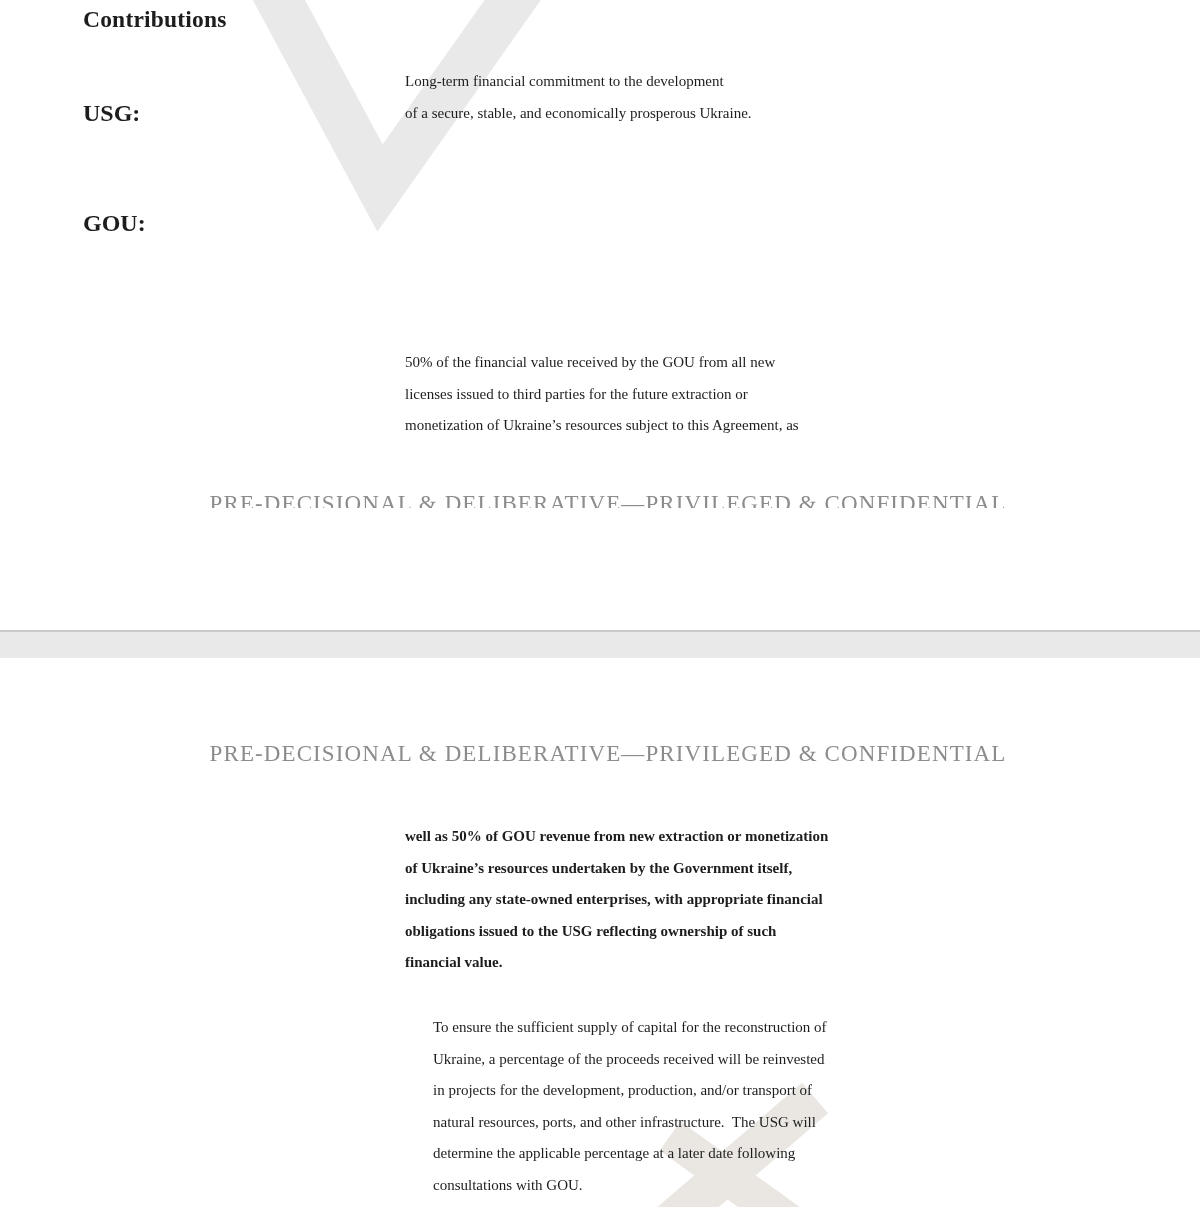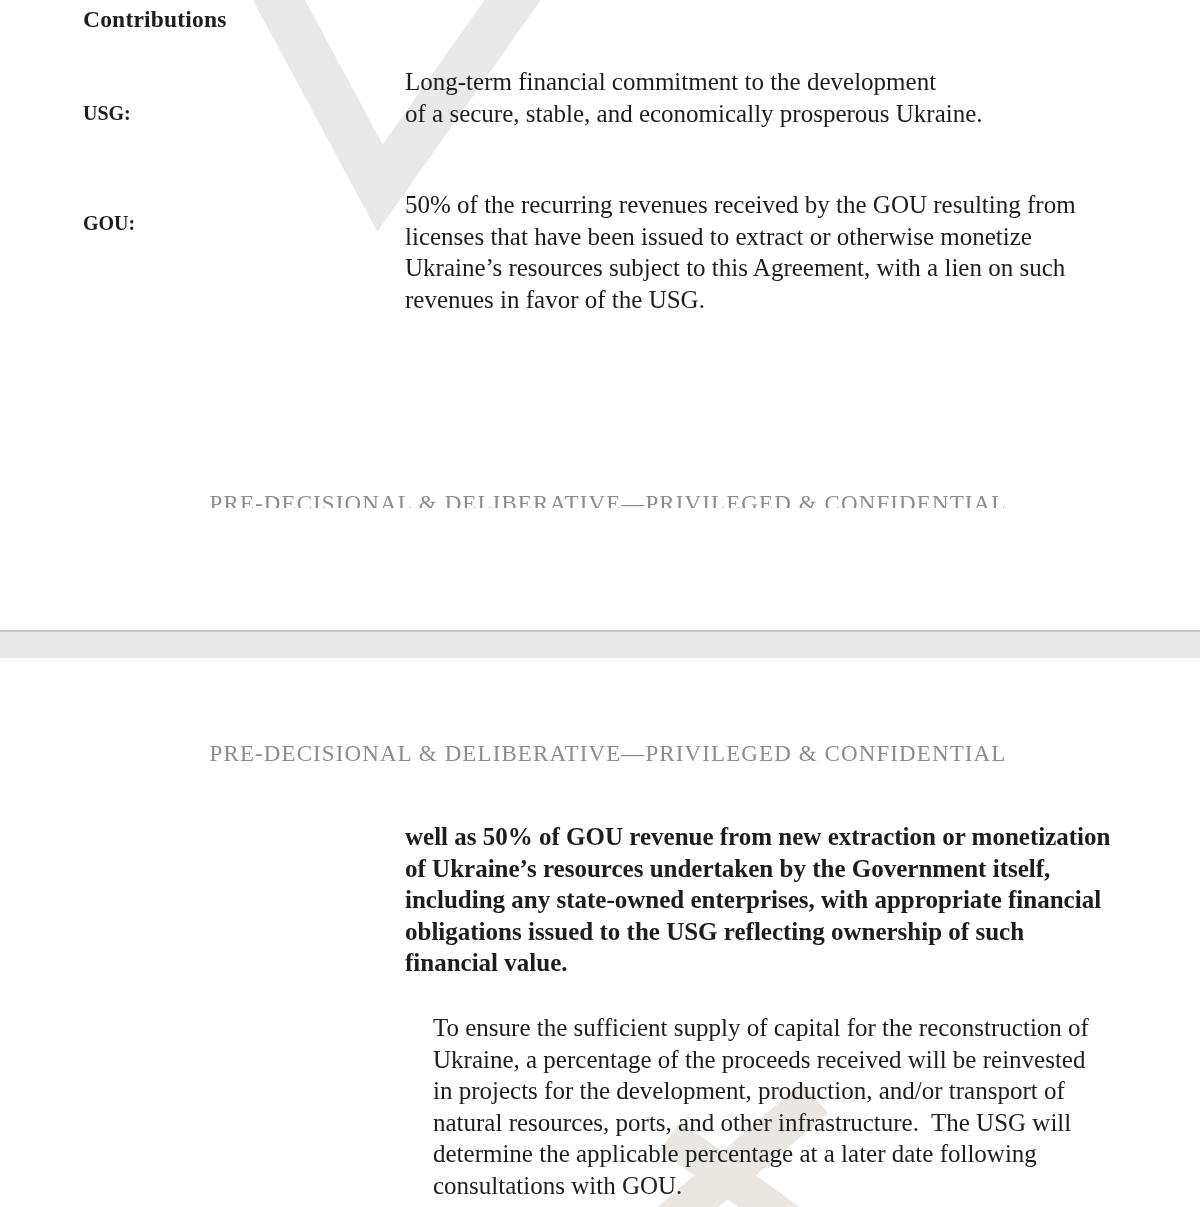--- a/index.html
+++ b/index.html
@@ -35,24 +35,24 @@
   }
   .wm {
     position: absolute; inset: 0; z-index: 0; pointer-events: none;
   }
   .abs { position: absolute; z-index: 1; }
   .doc-heading {
     font-weight: bold; font-size: 23.5px; line-height: 31px;
     letter-spacing: 0.2px;
   }
   .row-label {
-    font-weight: bold; font-size: 20px; line-height: 31px;
+    font-weight: bold; font-size: 24px; line-height: 31px;
   }
   .para {
-    font-size: 25px; line-height: 31.5px;
+    font-size: 15px; line-height: 31.5px;
     white-space: pre; 
   }
   .classification {
     width: 1200px; left: 0; text-align: center;
     font-size: 23px; letter-spacing: 1.1px;
     color: var(--classification-gray);
     transform: translateX(8px);
     white-space: nowrap;
   }
 </style>
@@ -67,25 +67,24 @@
 
   <div class="abs doc-heading" style="left:83px; top:4px;">Contributions</div>
 
   <div class="abs para" style="left:405px; top:66px;">Long-term financial commitment to the development
 of a secure, stable, and economically prosperous Ukraine.</div>
 
   <div class="abs row-label" style="left:83px; top:98px;">USG:</div>
 
   <div class="abs row-label" style="left:83px; top:208px;">GOU:</div>
 
-  <div class="abs para" style="left:405px; top:189px;">50% of the recurring revenues received by the GOU resulting from
-licenses that have been issued to extract or otherwise monetize
-Ukraine’s resources subject to this Agreement, with a lien on such
-revenues in favor of the USG.</div>
 
+  <div class="abs para" style="left:405px; top:347px;">50% of the financial value received by the GOU from all new
+licenses issued to third parties for the future extraction or
+monetization of Ukraine’s resources subject to this Agreement, as</div>
 
   <div class="abs classification" style="top:491px;">PRE-DECISIONAL &amp; DELIBERATIVE—PRIVILEGED &amp; CONFIDENTIAL</div>
 </section>
 
 <div class="page-divider"></div>
 
 <section class="page" id="page2">
 
   <svg class="wm" width="1200" height="549" viewBox="0 0 549 549" preserveAspectRatio="none" style="width:1200px;height:549px;" viewbox-fix="true" aria-hidden="true">
   </svg>

